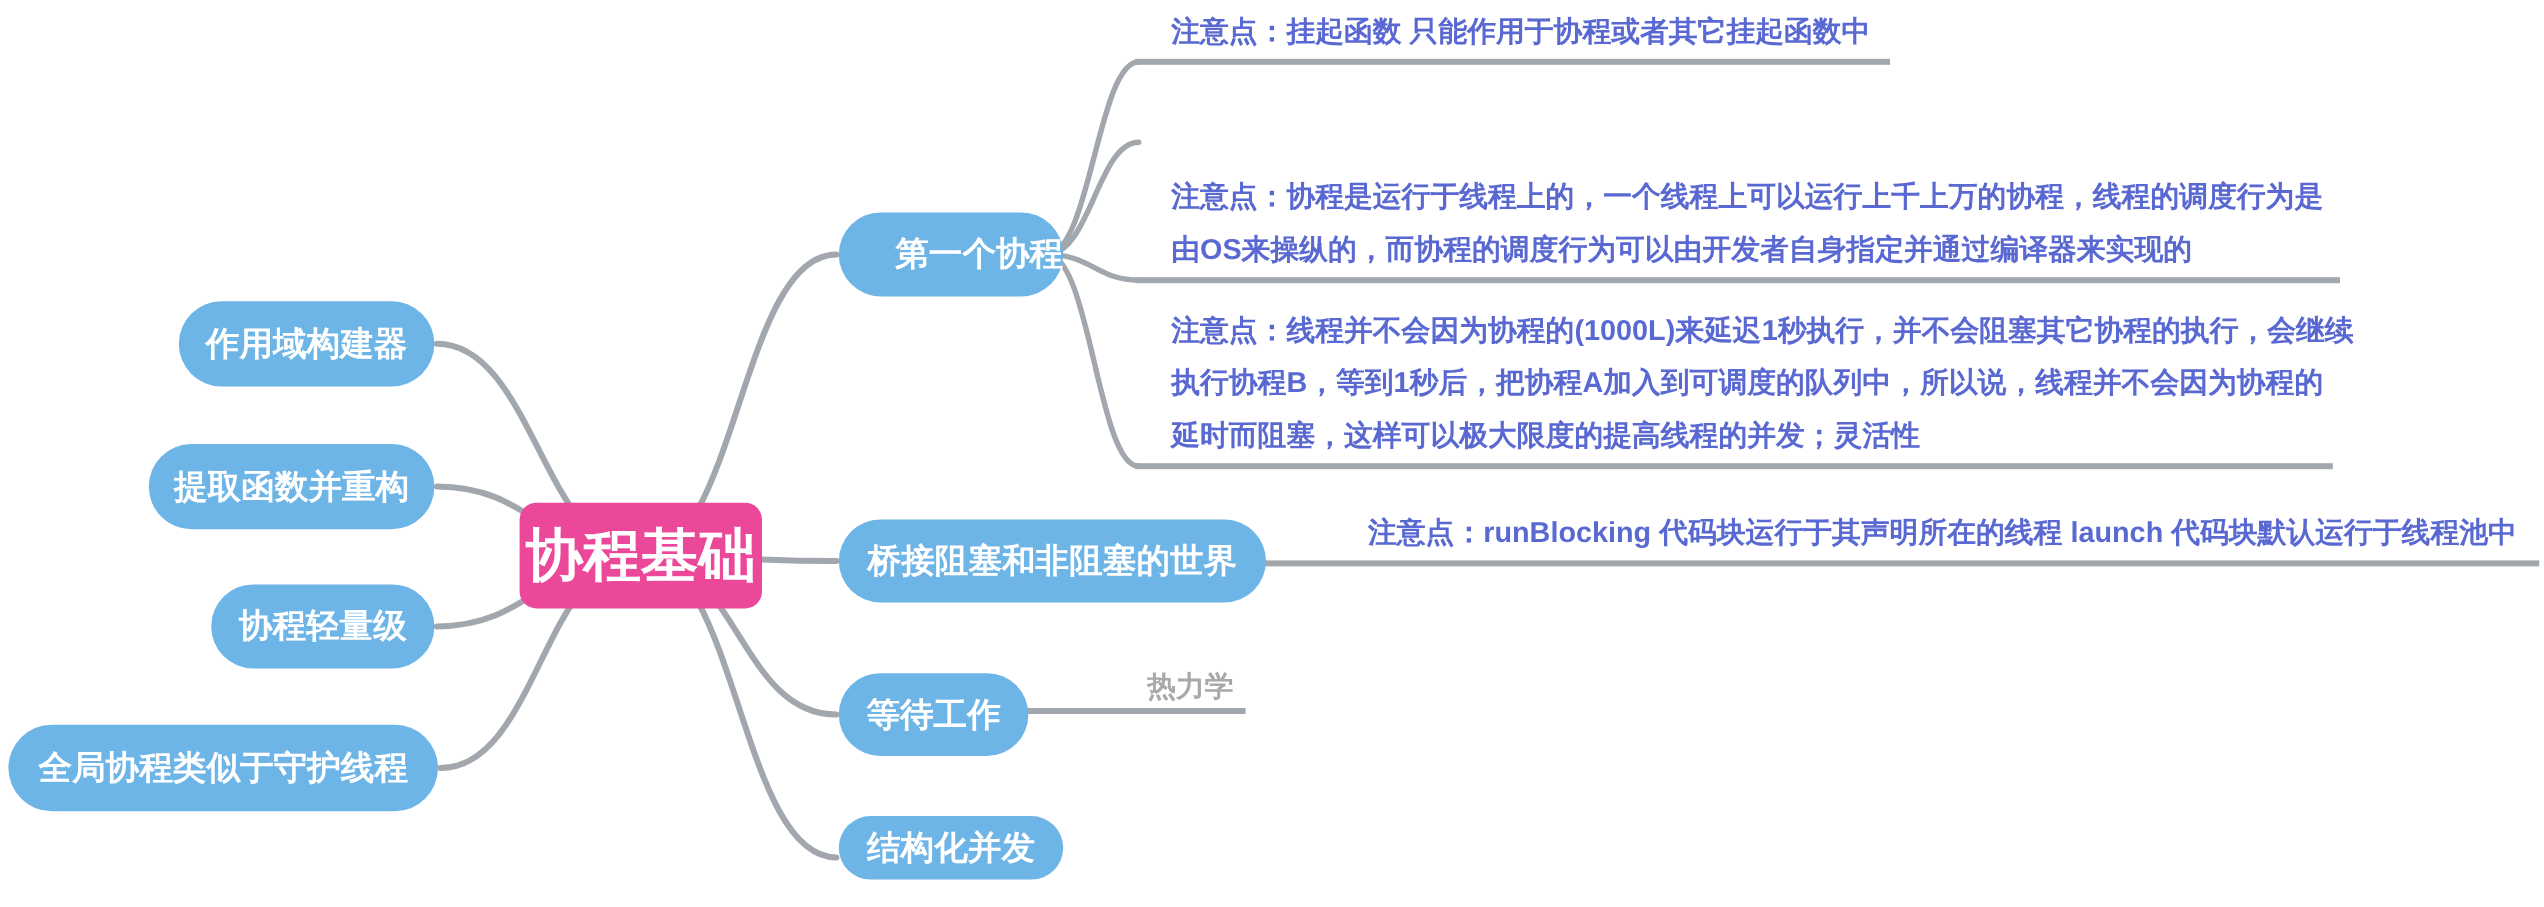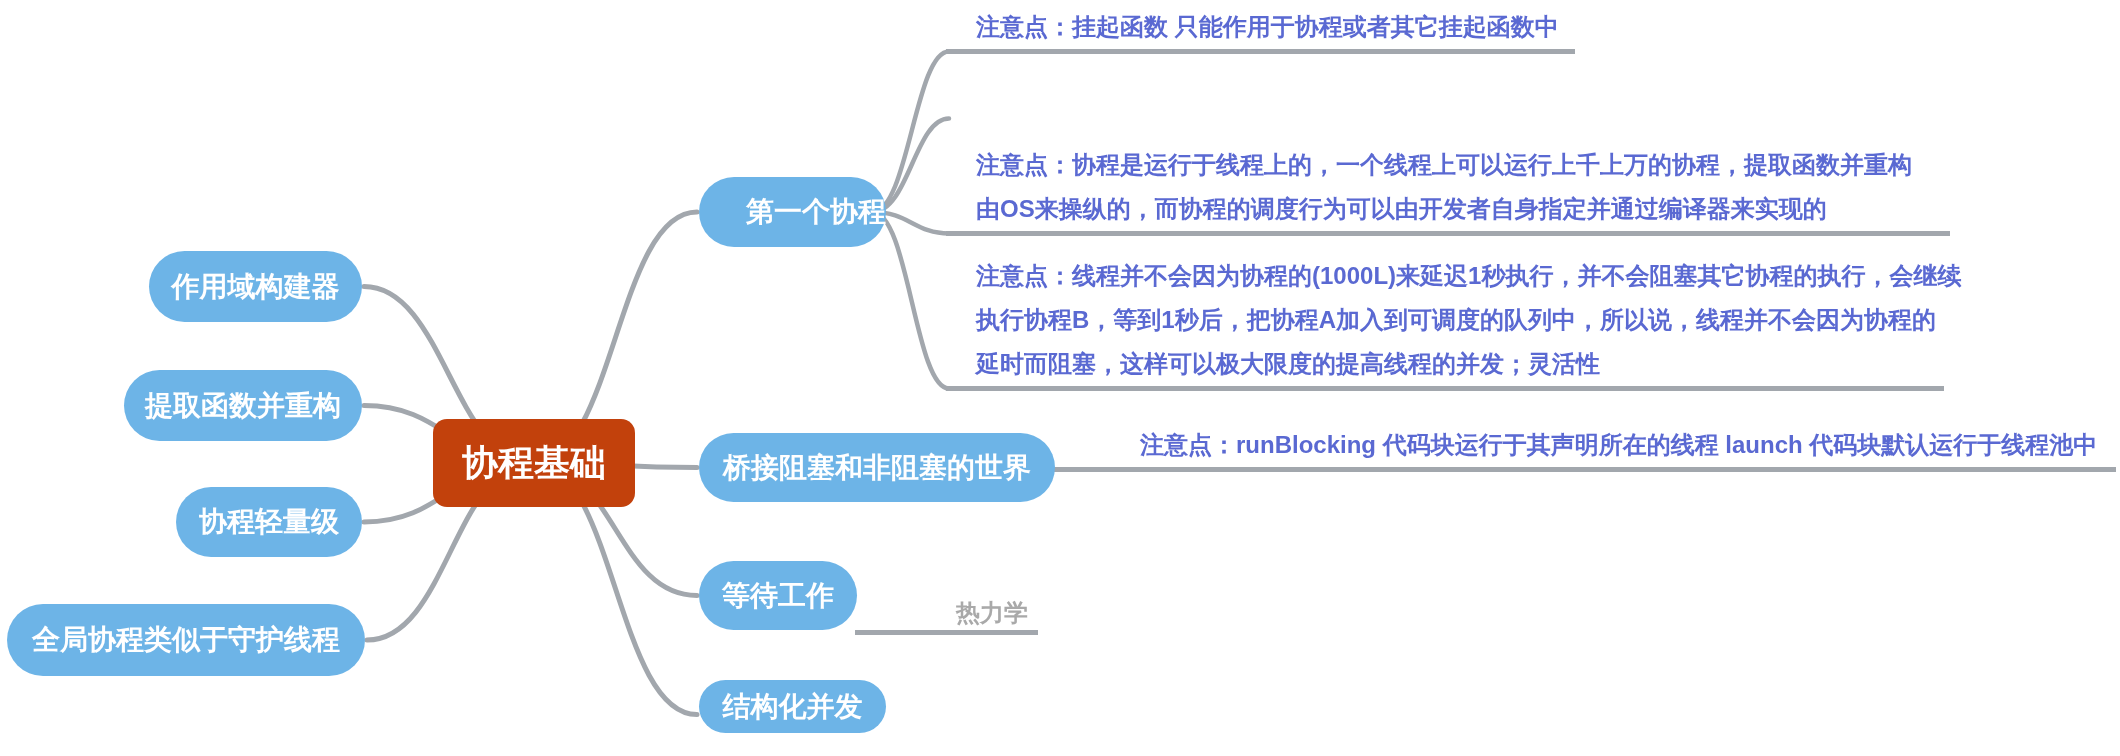--- a/index.html
+++ b/index.html
@@ -11,21 +11,21 @@
   }
   #canvas { position: absolute; inset: 0; width: 2120px; height: 756px; }
   #wires { position: absolute; left: 0; top: 0; z-index: 0; }
   .topic {
     position: absolute; z-index: 2;
     display: flex; align-items: center; justify-content: center;
     color: #ffffff; font-weight: bold; text-align: center;
     box-sizing: border-box; white-space: nowrap;
   }
   .topic.root {
-    background: #c2410c; border-radius: 14px; font-size: 36px;
+    background: #ec4899; border-radius: 14px; font-size: 48px;
   }
   .topic.branch {
     background: #6DB4E7; border-radius: 36px; font-size: 28px;
   }
   .note {
     position: absolute; z-index: 1;
     box-sizing: content-box;
     border-bottom: 5px solid #A2A7AD;
     color: #5A69D2; font-size: 24px; font-weight: bold;
     white-space: nowrap;
@@ -82,27 +82,27 @@
     <div class="topic branch" style="left: 699px; top: 561px; width: 158px; height: 69px;">
       <span>等待工作</span>
     </div>
     <div class="topic branch" style="left: 699px; top: 680px; width: 187px; height: 53px;">
       <span>结构化并发</span>
     </div>
     <div class="note" style="left: 946px; top: 5px; width: 629px; padding-left: 0px;">
       <div class="note-line" style="padding-left: 30px;">注意点：挂起函数 只能作用于协程或者其它挂起函数中</div>
     </div>
     <div class="note" style="left: 946px; top: 143px; width: 1004px; padding-left: 0px;">
-      <div class="note-line" style="padding-left: 30px;">注意点：协程是运行于线程上的，一个线程上可以运行上千上万的协程，提取函数并重构</div>
+      <div class="note-line" style="padding-left: 30px;">注意点：协程是运行于线程上的，一个线程上可以运行上千上万的协程，线程的调度行为是</div>
       <div class="note-line" style="padding-left: 30px;">由OS来操纵的，而协程的调度行为可以由开发者自身指定并通过编译器来实现的</div>
     </div>
     <div class="note" style="left: 946px; top: 254px; width: 998px; padding-left: 0px;">
       <div class="note-line" style="padding-left: 30px;">注意点：线程并不会因为协程的(1000L)来延迟1秒执行，并不会阻塞其它协程的执行，会继续</div>
       <div class="note-line" style="padding-left: 30px;">执行协程B，等到1秒后，把协程A加入到可调度的队列中，所以说，线程并不会因为协程的</div>
       <div class="note-line" style="padding-left: 30px;">延时而阻塞，这样可以极大限度的提高线程的并发；灵活性</div>
     </div>
     <div class="note" style="left: 1053px; top: 423px; width: 1063px; padding-left: 0px;">
       <div class="note-line" style="padding-left: 87px;">注意点：runBlocking 代码块运行于其声明所在的线程 launch 代码块默认运行于线程池中</div>
     </div>
-    <div class="floating" style="left: 855px; top: 557px; width: 183px; height: 33px; margin-top: 40px;">
+    <div class="floating" style="left: 855px; top: 557px; width: 183px; height: 33px;">
       <span class="floating-label">热力学</span>
     </div>
   </div>
 
 </body></html>

